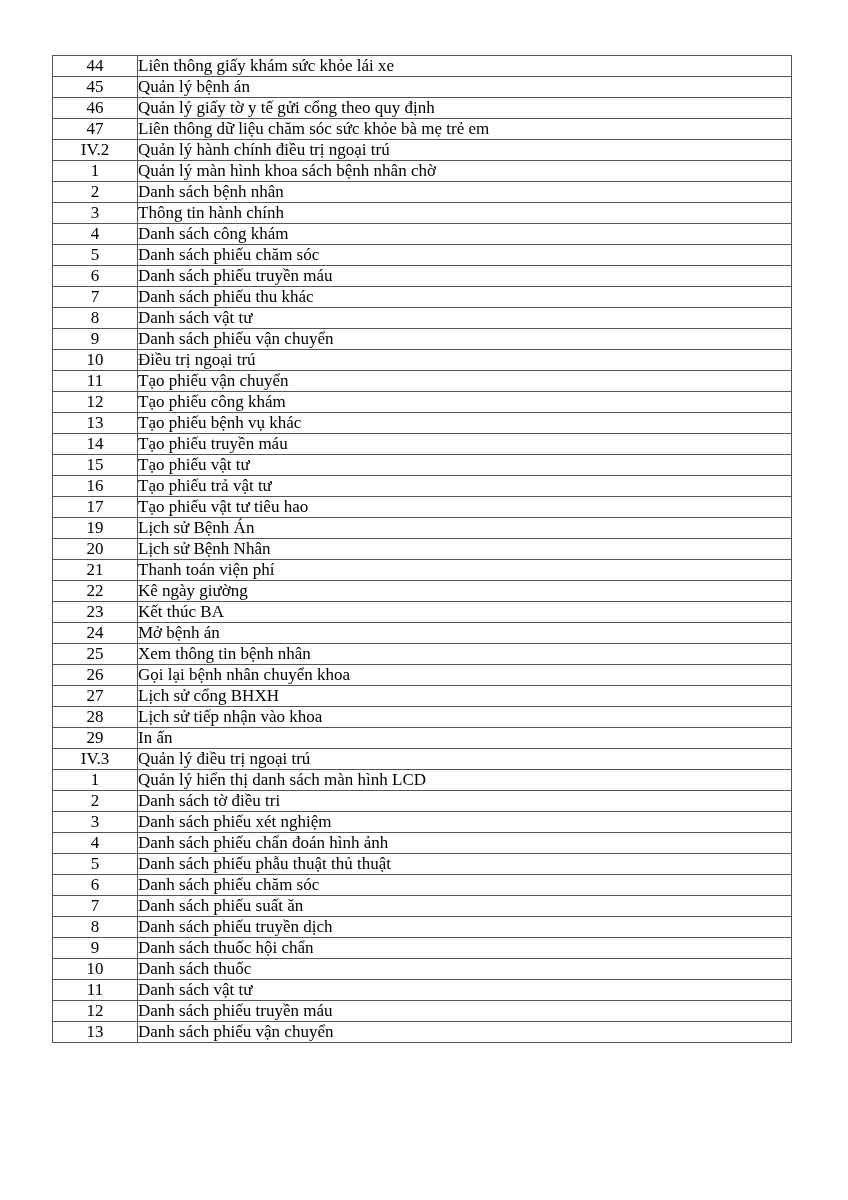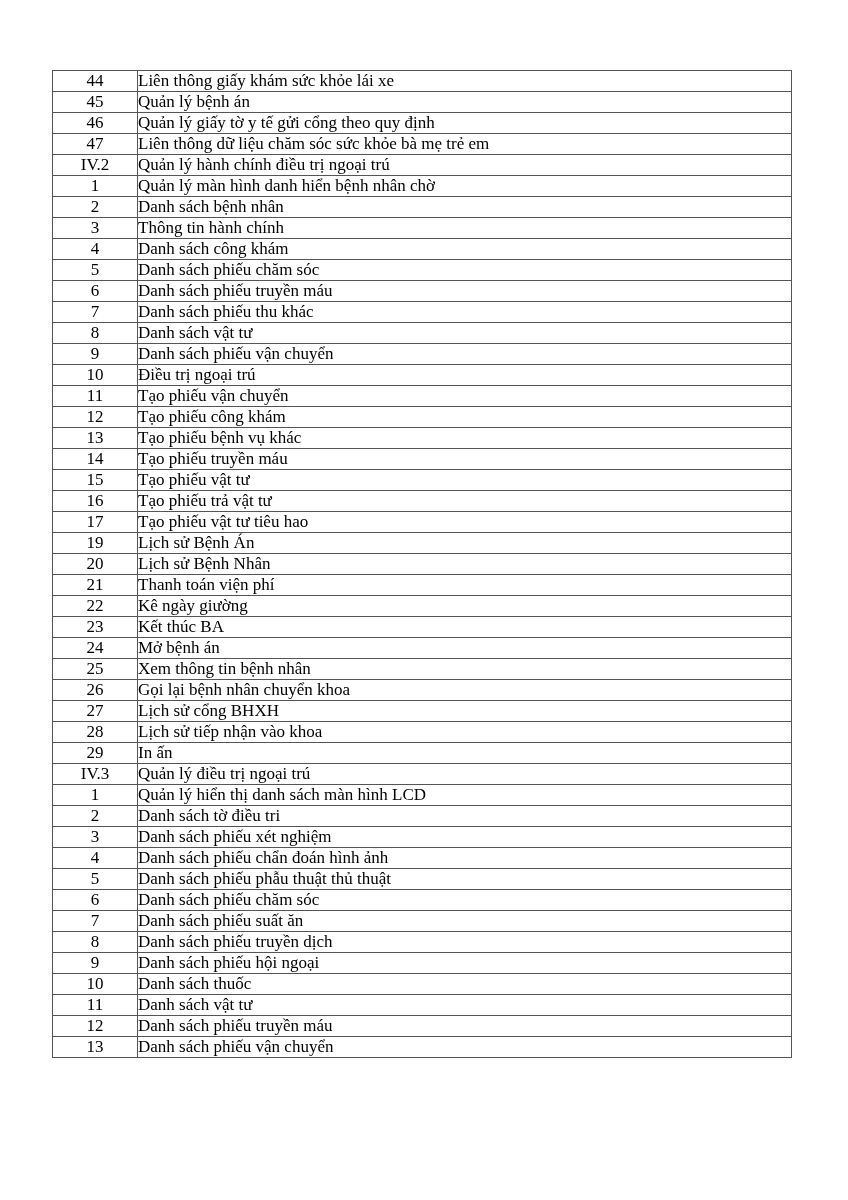--- a/index.html
+++ b/index.html
@@ -8,21 +8,21 @@
   body {
     width: 848px; height: 1200px;
     background: var(--page-bg);
     font-family: "Liberation Serif", serif;
     color: var(--text-color);
     position: relative;
     overflow: hidden;
   }
   .doc-table {
     position: absolute;
-    left: 52px; top: 70px;
+    left: 52px; top: 55px;
     width: 740px;
     border-collapse: collapse;
     table-layout: fixed;
   }
   .doc-table td {
     border: 1px solid var(--border-color);
     height: 21px;
     font-size: 17px;
     line-height: 1.05;
     padding: 0;
@@ -55,21 +55,21 @@
         <tr>
     <td class="col-no">47</td>
     <td class="col-label">Liên thông dữ liệu chăm sóc sức khỏe bà mẹ trẻ em</td>
   </tr>
         <tr class="section">
     <td class="col-no">IV.2</td>
     <td class="col-label">Quản lý hành chính điều trị ngoại trú</td>
   </tr>
         <tr>
     <td class="col-no">1</td>
-    <td class="col-label">Quản lý màn hình danh hiển bệnh nhân chờ</td>
+    <td class="col-label">Quản lý màn hình khoa sách bệnh nhân chờ</td>
   </tr>
         <tr>
     <td class="col-no">2</td>
     <td class="col-label">Danh sách bệnh nhân</td>
   </tr>
         <tr>
     <td class="col-no">3</td>
     <td class="col-label">Thông tin hành chính</td>
   </tr>
         <tr>
@@ -203,21 +203,21 @@
         <tr>
     <td class="col-no">7</td>
     <td class="col-label">Danh sách phiếu suất ăn</td>
   </tr>
         <tr>
     <td class="col-no">8</td>
     <td class="col-label">Danh sách phiếu truyền dịch</td>
   </tr>
         <tr>
     <td class="col-no">9</td>
-    <td class="col-label">Danh sách phiếu hội ngoại</td>
+    <td class="col-label">Danh sách thuốc hội chẩn</td>
   </tr>
         <tr>
     <td class="col-no">10</td>
     <td class="col-label">Danh sách thuốc</td>
   </tr>
         <tr>
     <td class="col-no">11</td>
     <td class="col-label">Danh sách vật tư</td>
   </tr>
         <tr>

